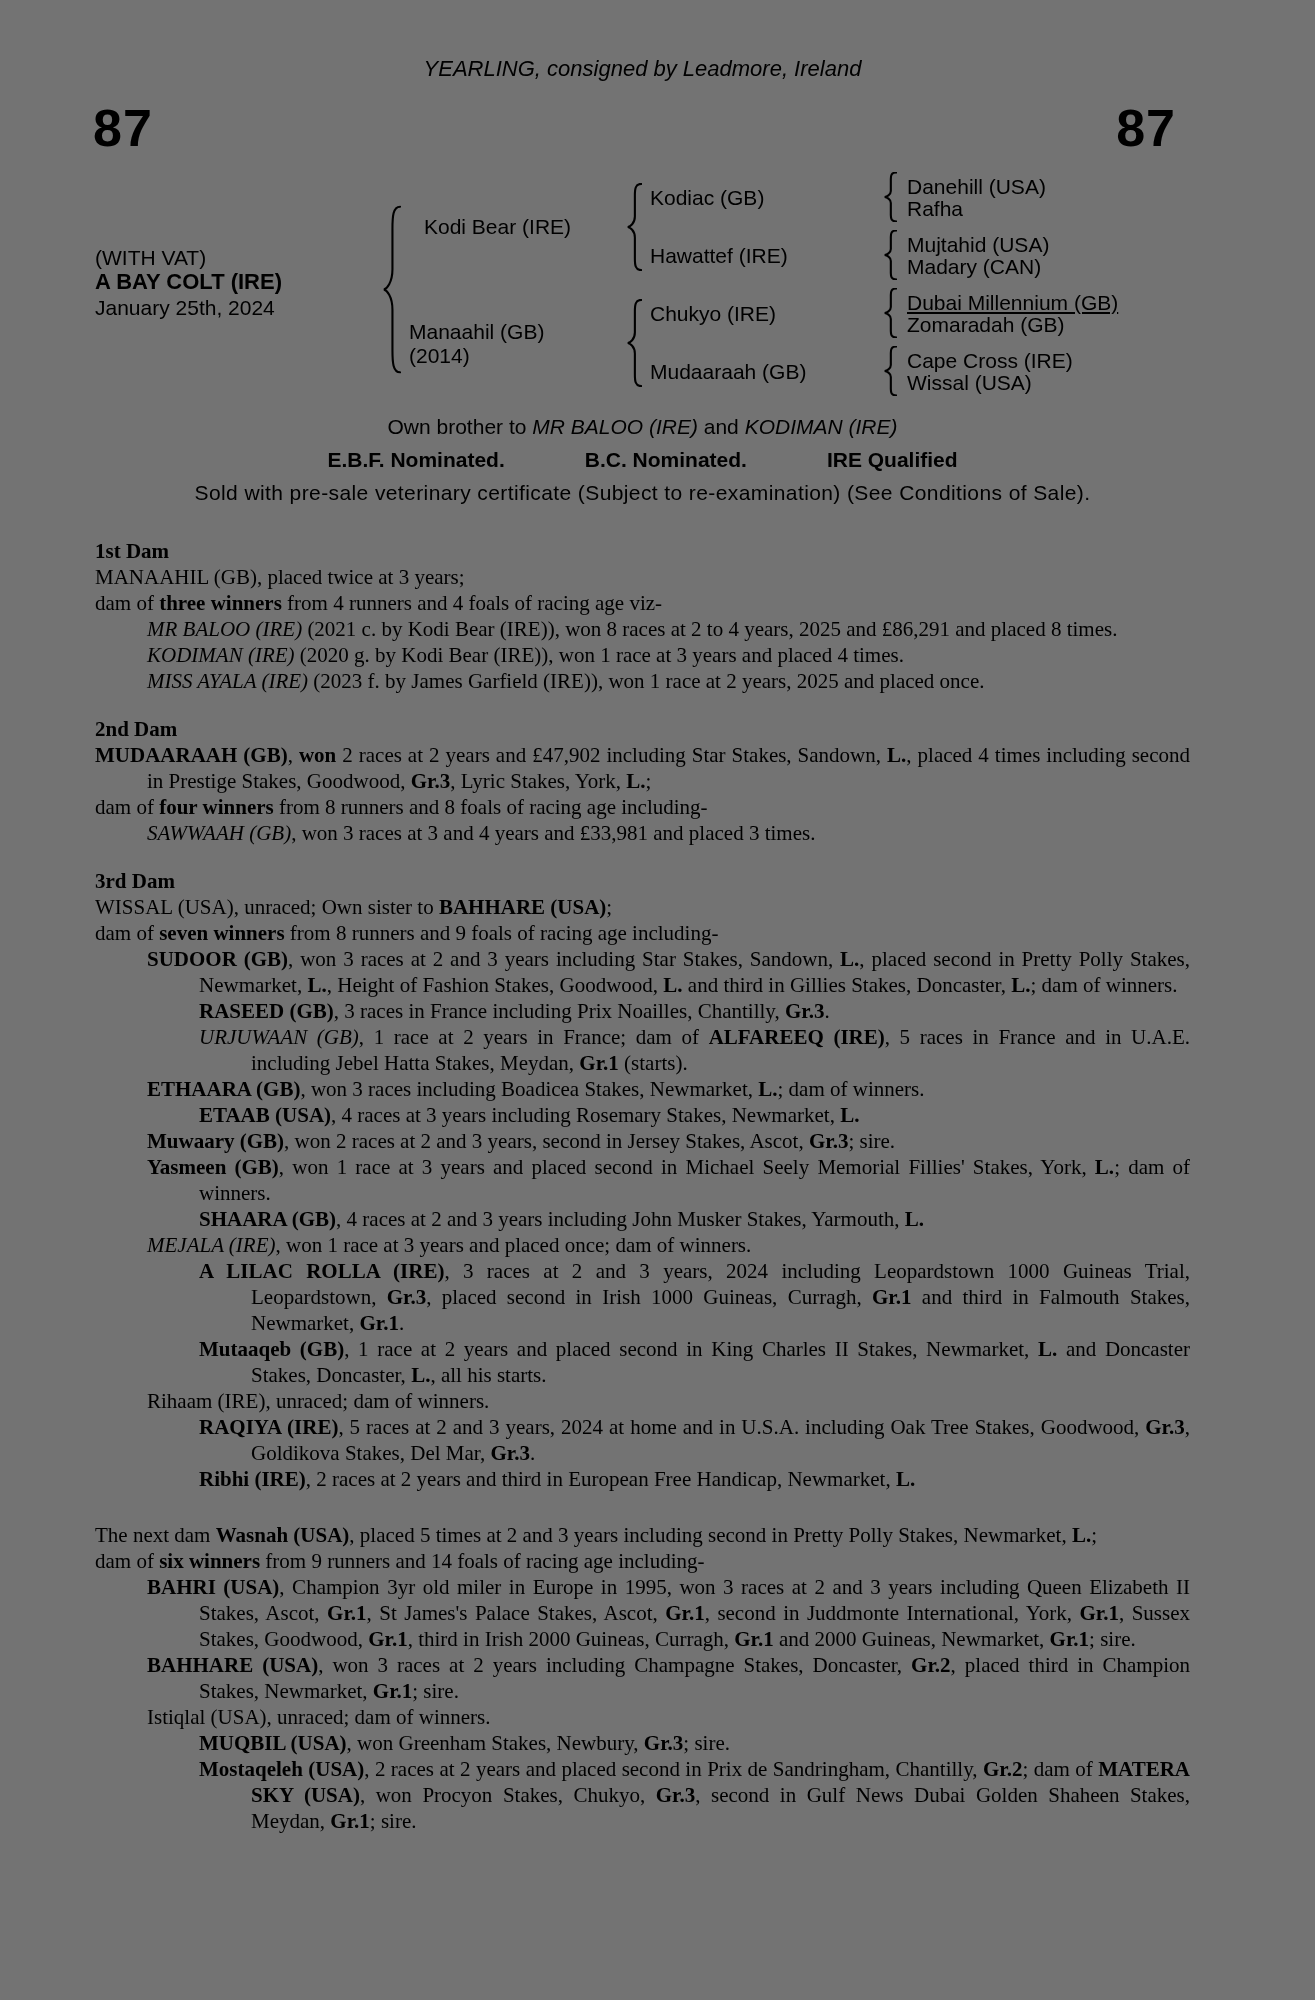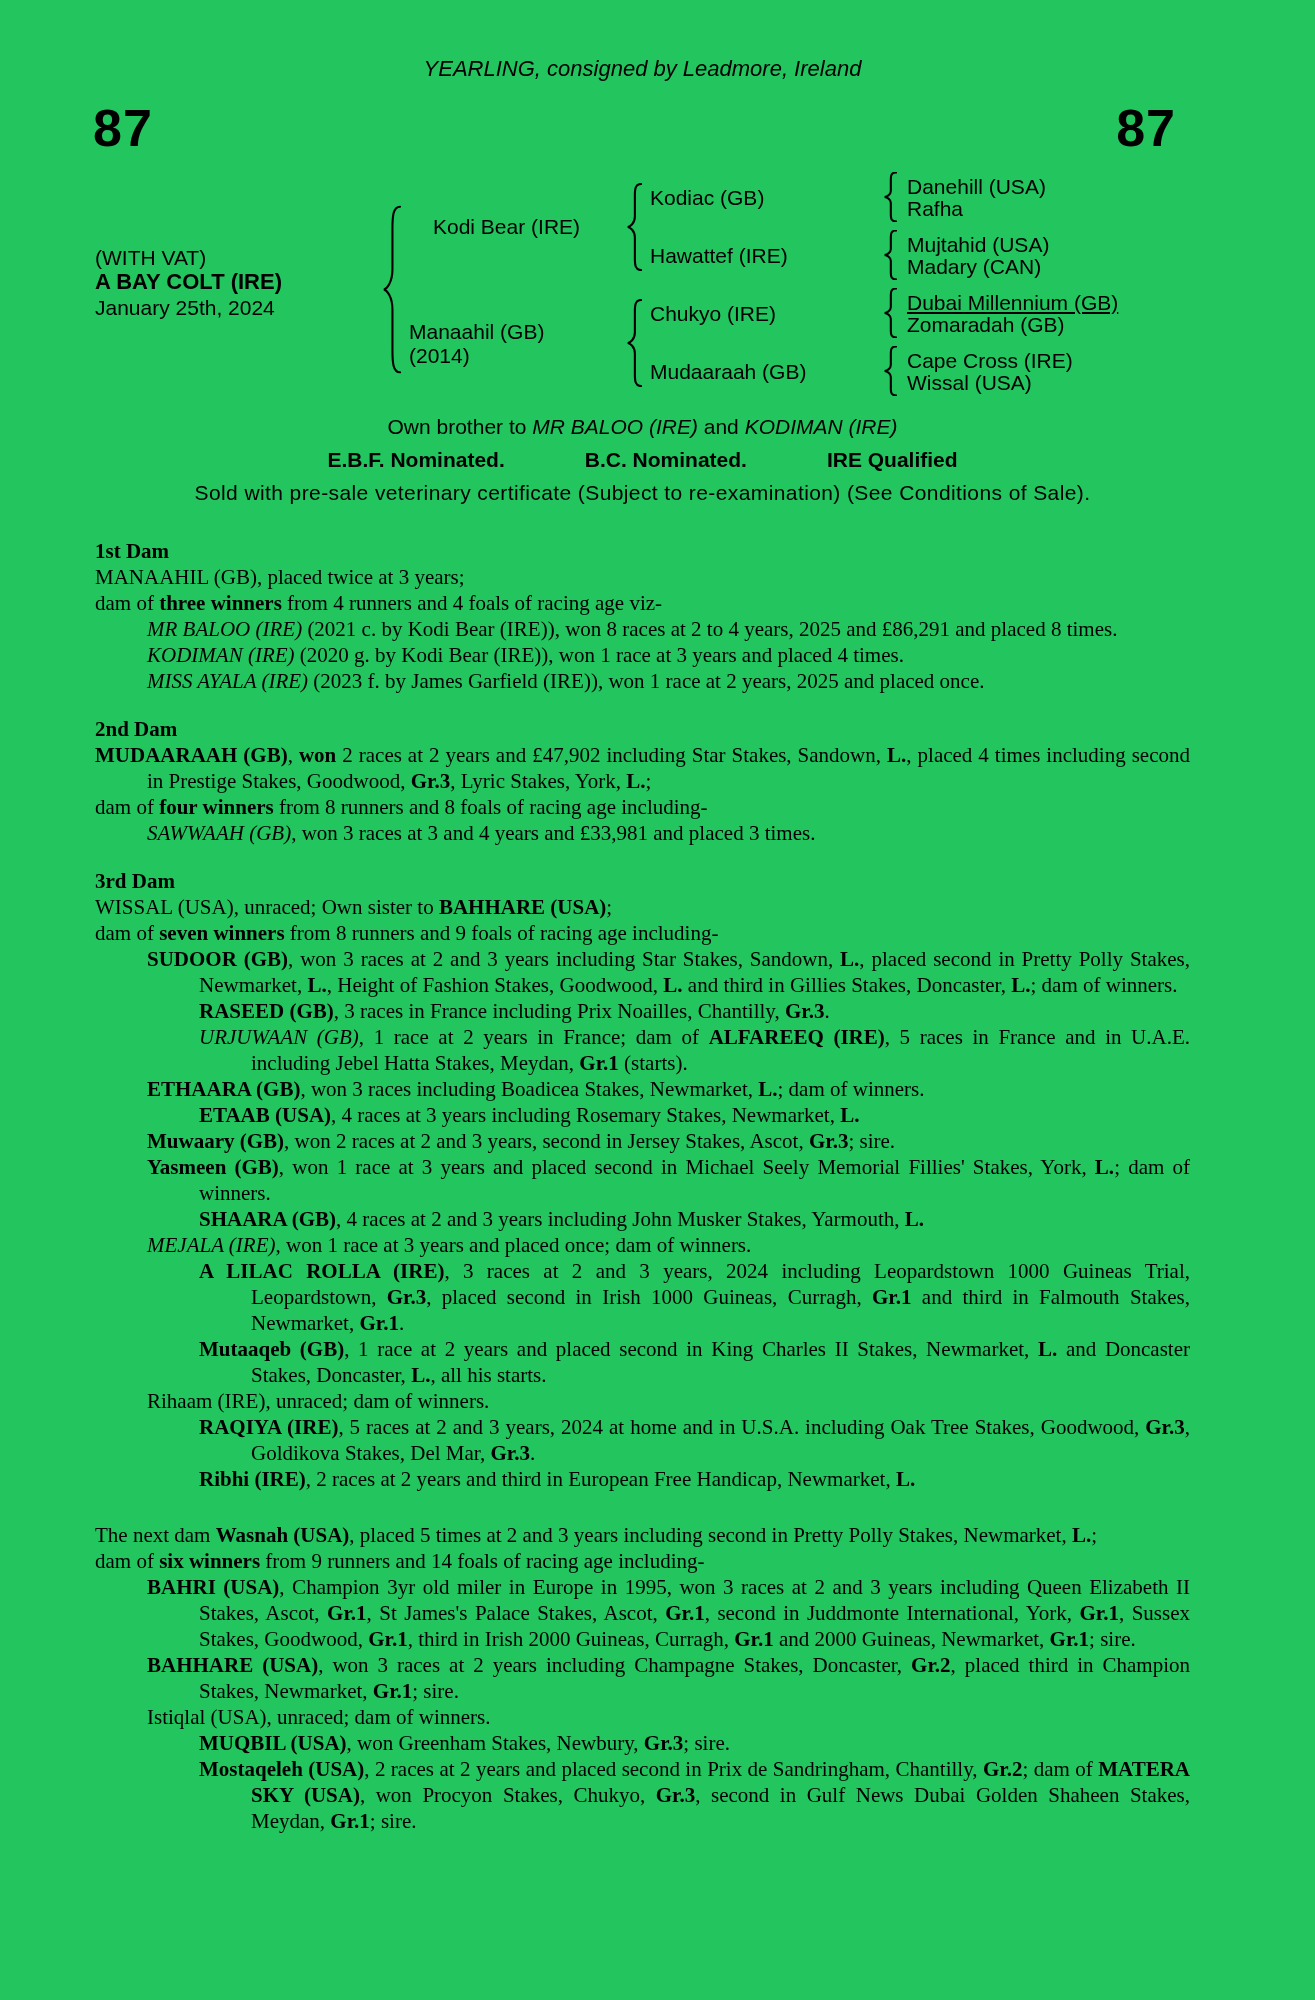--- a/index.html
+++ b/index.html
@@ -1,19 +1,19 @@
 <!DOCTYPE html>
 <html><head>
 <meta charset="utf-8">
 <style>
   html,body{margin:0;padding:0;background:#ffffff;}
   .sheet{
     position:relative;
     width:1315px;height:2000px;
-    background:#22c55e;color:#000;
+    background:#737373;color:#000;
     font-family:"Liberation Sans","DejaVu Sans",sans-serif;
     font-size:21px;line-height:26px;
     overflow:hidden;
   }
   
   .consign{position:absolute;top:56px;left:95px;right:125px;text-align:center;
            font-style:italic;font-size:22px;}
   .lot{position:absolute;top:102px;font-size:52px;line-height:52px;font-weight:700;letter-spacing:1px;}
   .lot-l{left:93px;}
   .lot-r{right:139px;}
@@ -50,21 +50,21 @@
   <div>
 
     <div class="pn" style="left:95px;top:247px;">(WITH VAT)</div>
     <div class="pn bold" style="left:95px;top:271px;font-size:22px;">A BAY COLT (IRE)</div>
     <div class="pn" style="left:95px;top:297px;">January 25th, 2024</div>
 
     <svg class="brace" style="left:383px;top:205px;" width="18" height="169" viewBox="0 0 20 100" preserveAspectRatio="none">
         <path d="M19 1 C11 1 10.5 7 10.5 14 L10.5 38 C10.5 46 4 49.6 1 50 C4 50.4 10.5 54 10.5 62 L10.5 86 C10.5 93 11 99 19 99" fill="none" stroke="#000" stroke-width="2.1" vector-effect="non-scaling-stroke" stroke-linecap="round"></path>
       </svg>
 
-    <div class="pn" style="left:433px;top:216px;">Kodi Bear (IRE)</div>
+    <div class="pn" style="left:424px;top:216px;">Kodi Bear (IRE)</div>
     <div class="pn" style="left:409px;top:321px;">Manaahil (GB)</div>
     <div class="pn" style="left:409px;top:345px;">(2014)</div>
 
     <svg class="brace" style="left:627px;top:183px;" width="15" height="88" viewBox="0 0 20 100" preserveAspectRatio="none">
         <path d="M19 1 C11 1 10.5 7 10.5 14 L10.5 38 C10.5 46 4 49.6 1 50 C4 50.4 10.5 54 10.5 62 L10.5 86 C10.5 93 11 99 19 99" fill="none" stroke="#000" stroke-width="2.1" vector-effect="non-scaling-stroke" stroke-linecap="round"></path>
       </svg>
     <svg class="brace" style="left:627px;top:299px;" width="15" height="88" viewBox="0 0 20 100" preserveAspectRatio="none">
         <path d="M19 1 C11 1 10.5 7 10.5 14 L10.5 38 C10.5 46 4 49.6 1 50 C4 50.4 10.5 54 10.5 62 L10.5 86 C10.5 93 11 99 19 99" fill="none" stroke="#000" stroke-width="2.1" vector-effect="non-scaling-stroke" stroke-linecap="round"></path>
       </svg>
 

